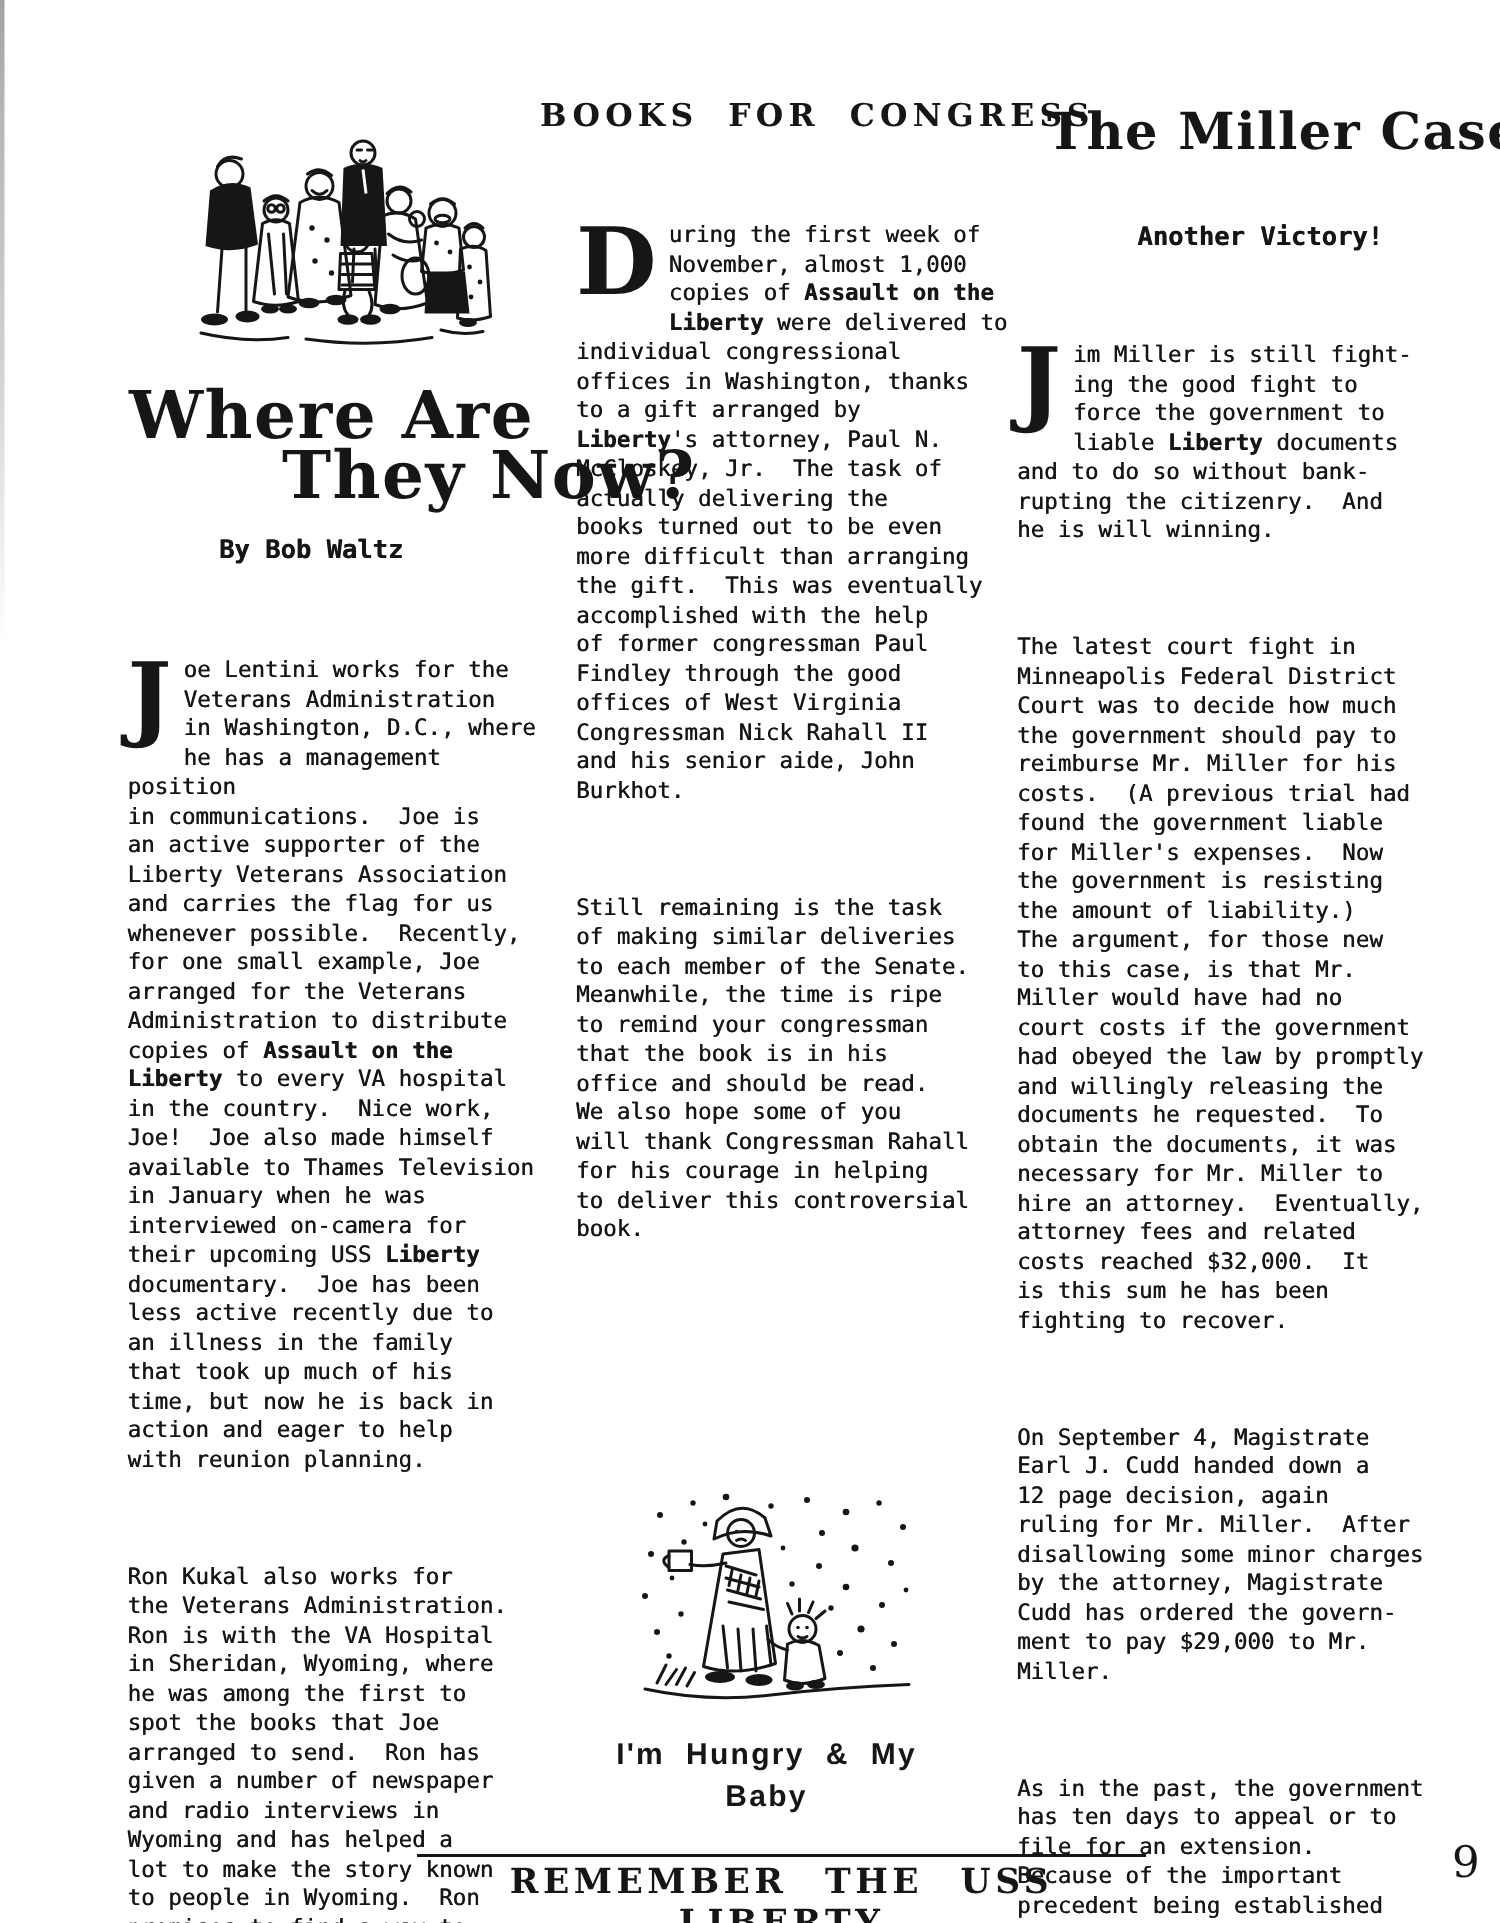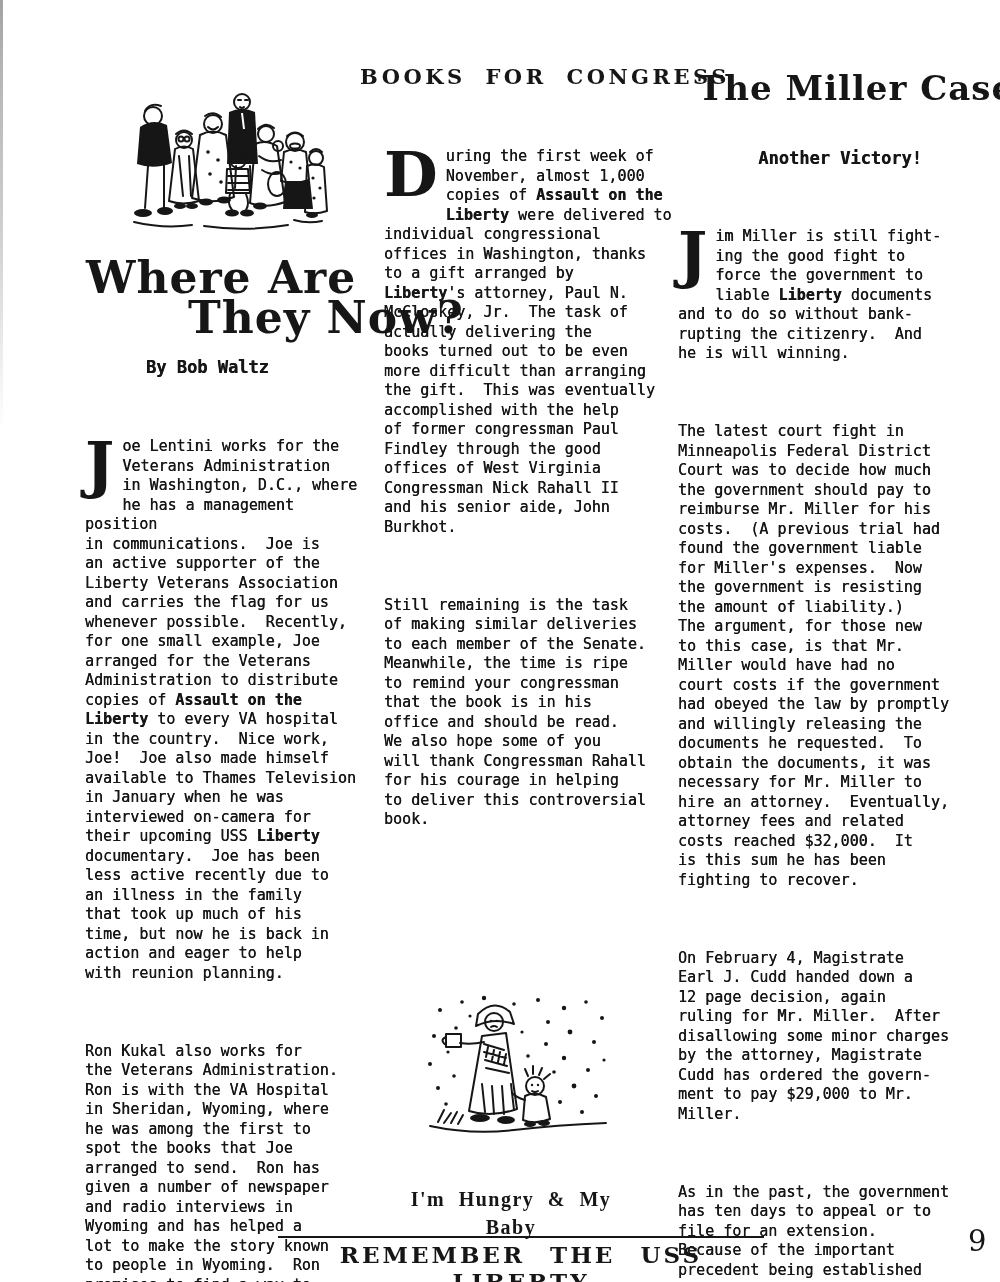--- a/index.html
+++ b/index.html
@@ -22,22 +22,22 @@
     margin:3px 8px 0 0;text-shadow:none;
   }
   .col{position:absolute;}
   .slab{font-family:"DejaVu Serif",serif;font-weight:bold;}
   #left-title{left:86px;top:258px;font-size:44px;line-height:40px;letter-spacing:1px;}
   #left-title .line2{margin-left:102px;text-align:right;}
   #left-byline{left:146px;top:357px;font-size:17px;font-weight:bold;text-shadow:0.3px 0 0 currentColor;}
   #left-body{left:85px;top:398px;width:288px;}
   #mid-heading{left:360px;top:64px;width:300px;font-size:21px;letter-spacing:3.5px;word-spacing:9px;white-space:nowrap;}
   #mid-body{left:384px;top:108px;width:288px;}
-  #mid-caption{left:383px;top:1185px;width:256px;text-align:center;
-    font-family:Liberation Serif, serif;font-weight:bold;font-size:20px;line-height:28px;
+  #mid-caption{left:383px;top:1156px;width:256px;text-align:center;
+    font-family:Liberation Sans, sans-serif;font-weight:bold;font-size:20px;line-height:28px;
     letter-spacing:1.5px;word-spacing:7px;}
   #right-heading{left:698px;top:68px;font-size:34px;letter-spacing:1px;white-space:nowrap;}
   #right-sub{left:678px;top:148px;width:244px;text-align:right;font-size:17px;font-weight:bold;text-shadow:0.3px 0 0 currentColor;}
   #right-body{left:678px;top:188px;width:294px;}
   #footer-banner{
     left:278px;top:1236px;width:486px;text-align:center;
     font-family:"DejaVu Serif",serif;font-weight:bold;font-size:23px;
     letter-spacing:3px;word-spacing:14px;
     border-top:2px solid #161616;border-bottom:6px double #161616;
     padding:3px 0 2px 0;
@@ -318,21 +318,21 @@
 had obeyed the law by promptly
 and willingly releasing the
 documents he requested.  To
 obtain the documents, it was
 necessary for Mr. Miller to
 hire an attorney.  Eventually,
 attorney fees and related
 costs reached $32,000.  It
 is this sum he has been
 fighting to recover.</span></div>
-  <div class="para"><span>On February 4, Magistrate
+  <div class="para"><span>On September 4, Magistrate
 Earl J. Cudd handed down a
 12 page decision, again
 ruling for Mr. Miller.  After
 disallowing some minor charges
 by the attorney, Magistrate
 Cudd has ordered the govern-
 ment to pay $29,000 to Mr.
 Miller.</span></div>
   <div class="para"><span>As in the past, the government
 has ten days to appeal or to

